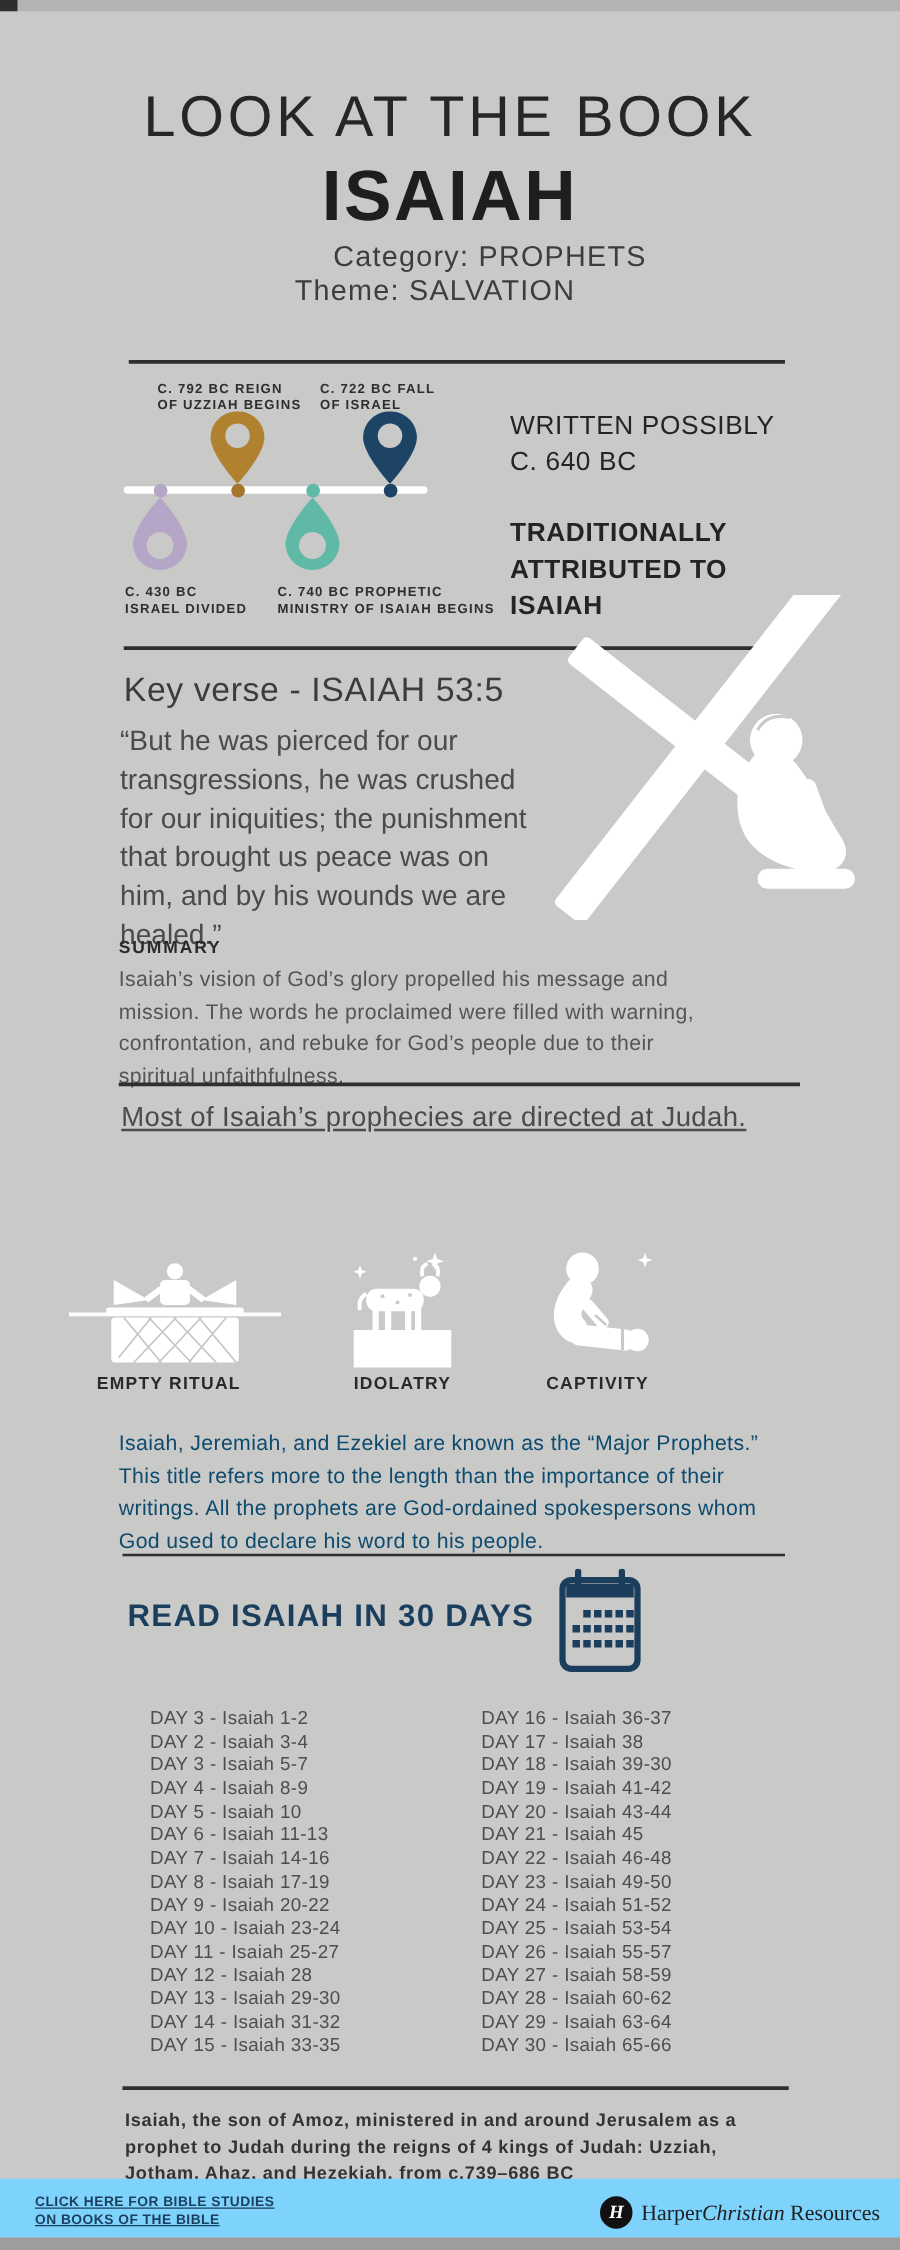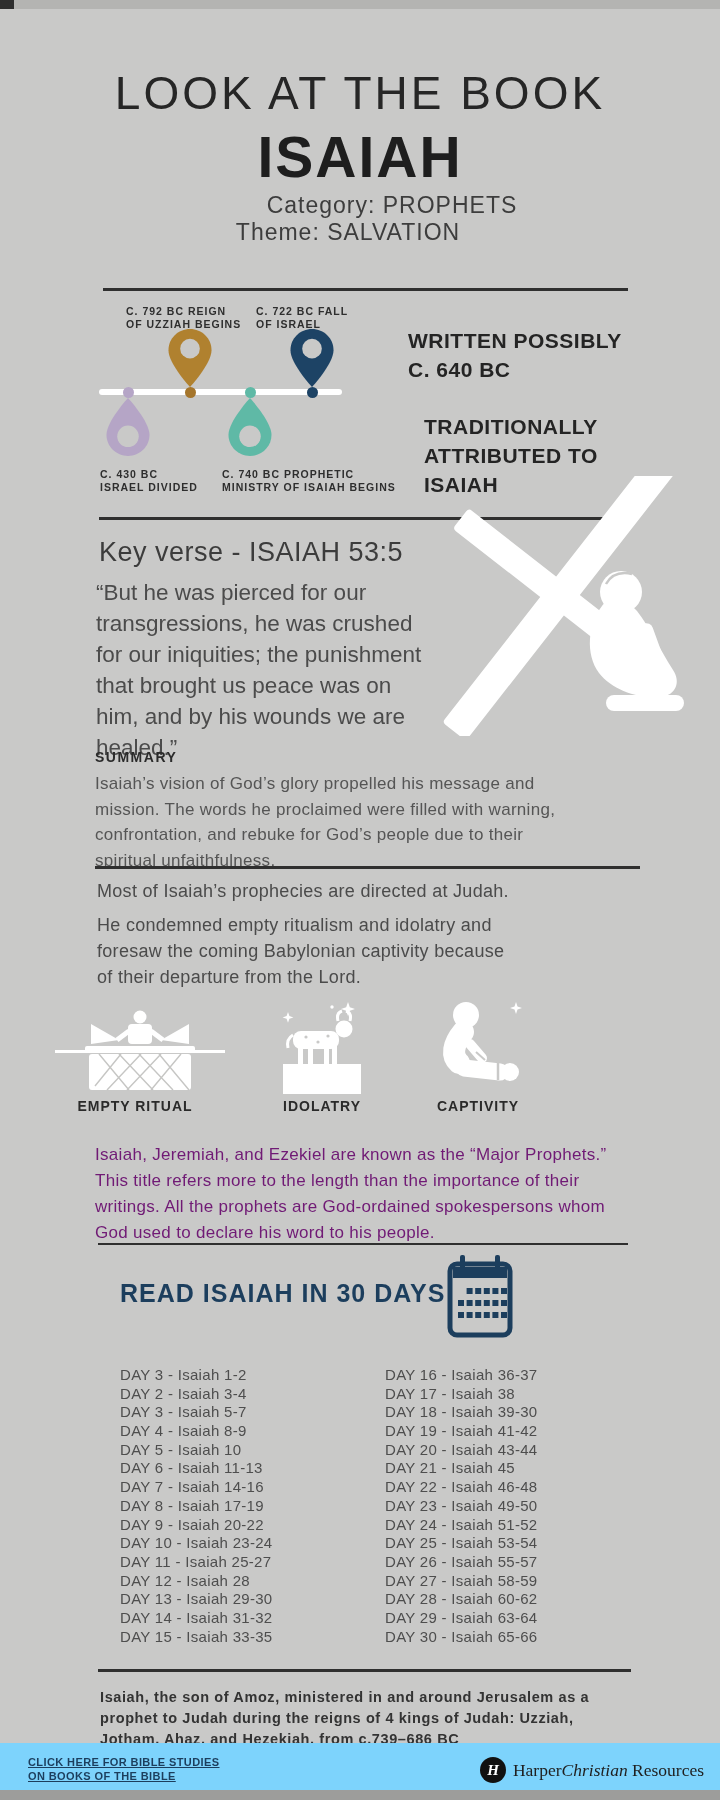--- a/index.html
+++ b/index.html
@@ -37,50 +37,50 @@
   .dot-792{left:185px;background:#a5752b;}
   .dot-740{left:245px;background:#5fb9a6;}
   .dot-722{left:307px;background:#1d4365;}
   .pin{position:absolute;width:44px;height:58px;}
   .pin-792{top:329px;left:168px;}
   .pin-722{top:329px;left:290px;}
   .pin-930{top:398px;left:106px;transform:rotate(180deg);}
   .pin-740{top:398px;left:228px;transform:rotate(180deg);}
 
   
-  .written{position:absolute;top:326px;left:408px;width:250px;font-size:21px;font-weight:700;line-height:29px;letter-spacing:0.5px;color:#242424;}
-  .attributed{position:absolute;top:412px;left:424px;width:250px;font-size:21px;font-weight:700;line-height:29px;letter-spacing:0.5px;color:#242424;}
+  .written{position:absolute;top:326px;left:408px;width:250px;font-size:21px;font-weight:400;line-height:29px;letter-spacing:0.5px;color:#242424;}
+  .attributed{position:absolute;top:412px;left:408px;width:250px;font-size:21px;font-weight:700;line-height:29px;letter-spacing:0.5px;color:#242424;}
 
   
   .kv-head{position:absolute;top:537px;left:99px;font-size:27px;color:#3c3c3c;letter-spacing:0.5px;}
   .kv-quote{position:absolute;top:577px;left:96px;width:430px;font-size:22.5px;line-height:31px;color:#4b4b4b;}
   .cross-figure{position:absolute;top:476px;left:408px;}
 
   
   .sum-label{position:absolute;top:749px;left:95px;font-size:14px;font-weight:700;letter-spacing:1.5px;color:#2b2b2b;}
   .sum-text{position:absolute;top:771px;left:95px;width:560px;font-size:17px;line-height:25.5px;color:#555555;letter-spacing:0.3px;}
 
   
-  .judah-lead{position:absolute;top:881px;left:97px;width:560px;font-size:18px;color:#4b4b4b;letter-spacing:0.3px;}
+  .judah-lead{position:absolute;top:881px;left:97px;width:560px;font-size:22px;color:#4b4b4b;letter-spacing:0.3px;text-decoration:underline;}
   .judah-body{position:absolute;top:912px;left:97px;width:560px;font-size:18px;line-height:26px;color:#4b4b4b;letter-spacing:0.3px;}
 
   
   .jicon{position:absolute;}
   .jicon-ark{top:1000px;left:55px;}
   .jicon-calf{top:1002px;left:272px;}
   .jicon-captive{top:1000px;left:428px;}
   .jlabel{position:absolute;top:1098px;font-size:14px;font-weight:700;letter-spacing:1px;color:#2a2a2a;text-align:center;}
   .jlabel-1{left:60px;width:150px;}
   .jlabel-2{left:272px;width:100px;}
   .jlabel-3{left:428px;width:100px;}
 
-  .majors{position:absolute;top:1142px;left:95px;width:565px;font-size:17px;line-height:26px;color:#701a75;letter-spacing:0.3px;}
-
-  
-  .rp-head{position:absolute;top:1279px;left:120px;font-size:25px;font-weight:700;letter-spacing:1px;color:#1c3e5d;}
+  .majors{position:absolute;top:1142px;left:95px;width:565px;font-size:17px;line-height:26px;color:#0c4a6e;letter-spacing:0.3px;}
+
+  
+  .rp-head{position:absolute;top:1279px;left:102px;font-size:25px;font-weight:700;letter-spacing:1px;color:#1c3e5d;}
   .rp-cal{position:absolute;top:1255px;left:447px;}
   .rp-col{position:absolute;top:1366px;width:260px;font-size:15px;color:#4e4e4e;letter-spacing:0.3px;}
   .rp-left{left:120px;}
   .rp-right{left:385px;}
   .rp-col div{height:18.7px;line-height:18.7px;}
 
   
   .footnote{position:absolute;top:1687px;left:100px;width:540px;font-size:14.5px;font-weight:700;line-height:21px;letter-spacing:0.6px;color:#333333;}
 
   
@@ -168,23 +168,20 @@
 
   <div class="sum-label">SUMMARY</div>
   <div class="sum-text pre">Isaiah’s vision of God’s glory propelled his message and
 mission. The words he proclaimed were filled with warning,
 confrontation, and rebuke for God’s people due to their
 spiritual unfaithfulness.</div>
 
   <div class="rule rule3"></div>
 
   <div class="judah-lead">Most of Isaiah’s prophecies are directed at Judah.</div>
-  <div class="judah-body pre">He condemned empty ritualism and idolatry and
-foresaw the coming Babylonian captivity because
-of their departure from the Lord.</div>
 
   <svg class="jicon jicon-ark" viewBox="0 0 170 96" width="170" height="96">
     <rect x="0" y="50" width="170" height="3" fill="#ffffff"></rect>
     <rect x="30" y="46" width="110" height="6" rx="2" fill="#ffffff"></rect>
     <rect x="34" y="54" width="102" height="36" rx="3" fill="#ffffff"></rect>
     <path d="M44 54 L74 90 M64 54 L98 90 M84 54 L118 90 M104 54 L134 90 M126 54 L96 90 M106 54 L72 90 M86 54 L52 90 M66 54 L40 86" stroke="#c6c6c4" stroke-width="1.4" fill="none"></path>
     <path d="M36 24 L64 40 L36 44 Z" fill="#ffffff"></path>
     <path d="M134 24 L106 40 L134 44 Z" fill="#ffffff"></path>
     <circle cx="85" cy="17" r="6.5" fill="#ffffff"></circle>
     <rect x="73" y="24" width="24" height="20" rx="4" fill="#ffffff"></rect>

